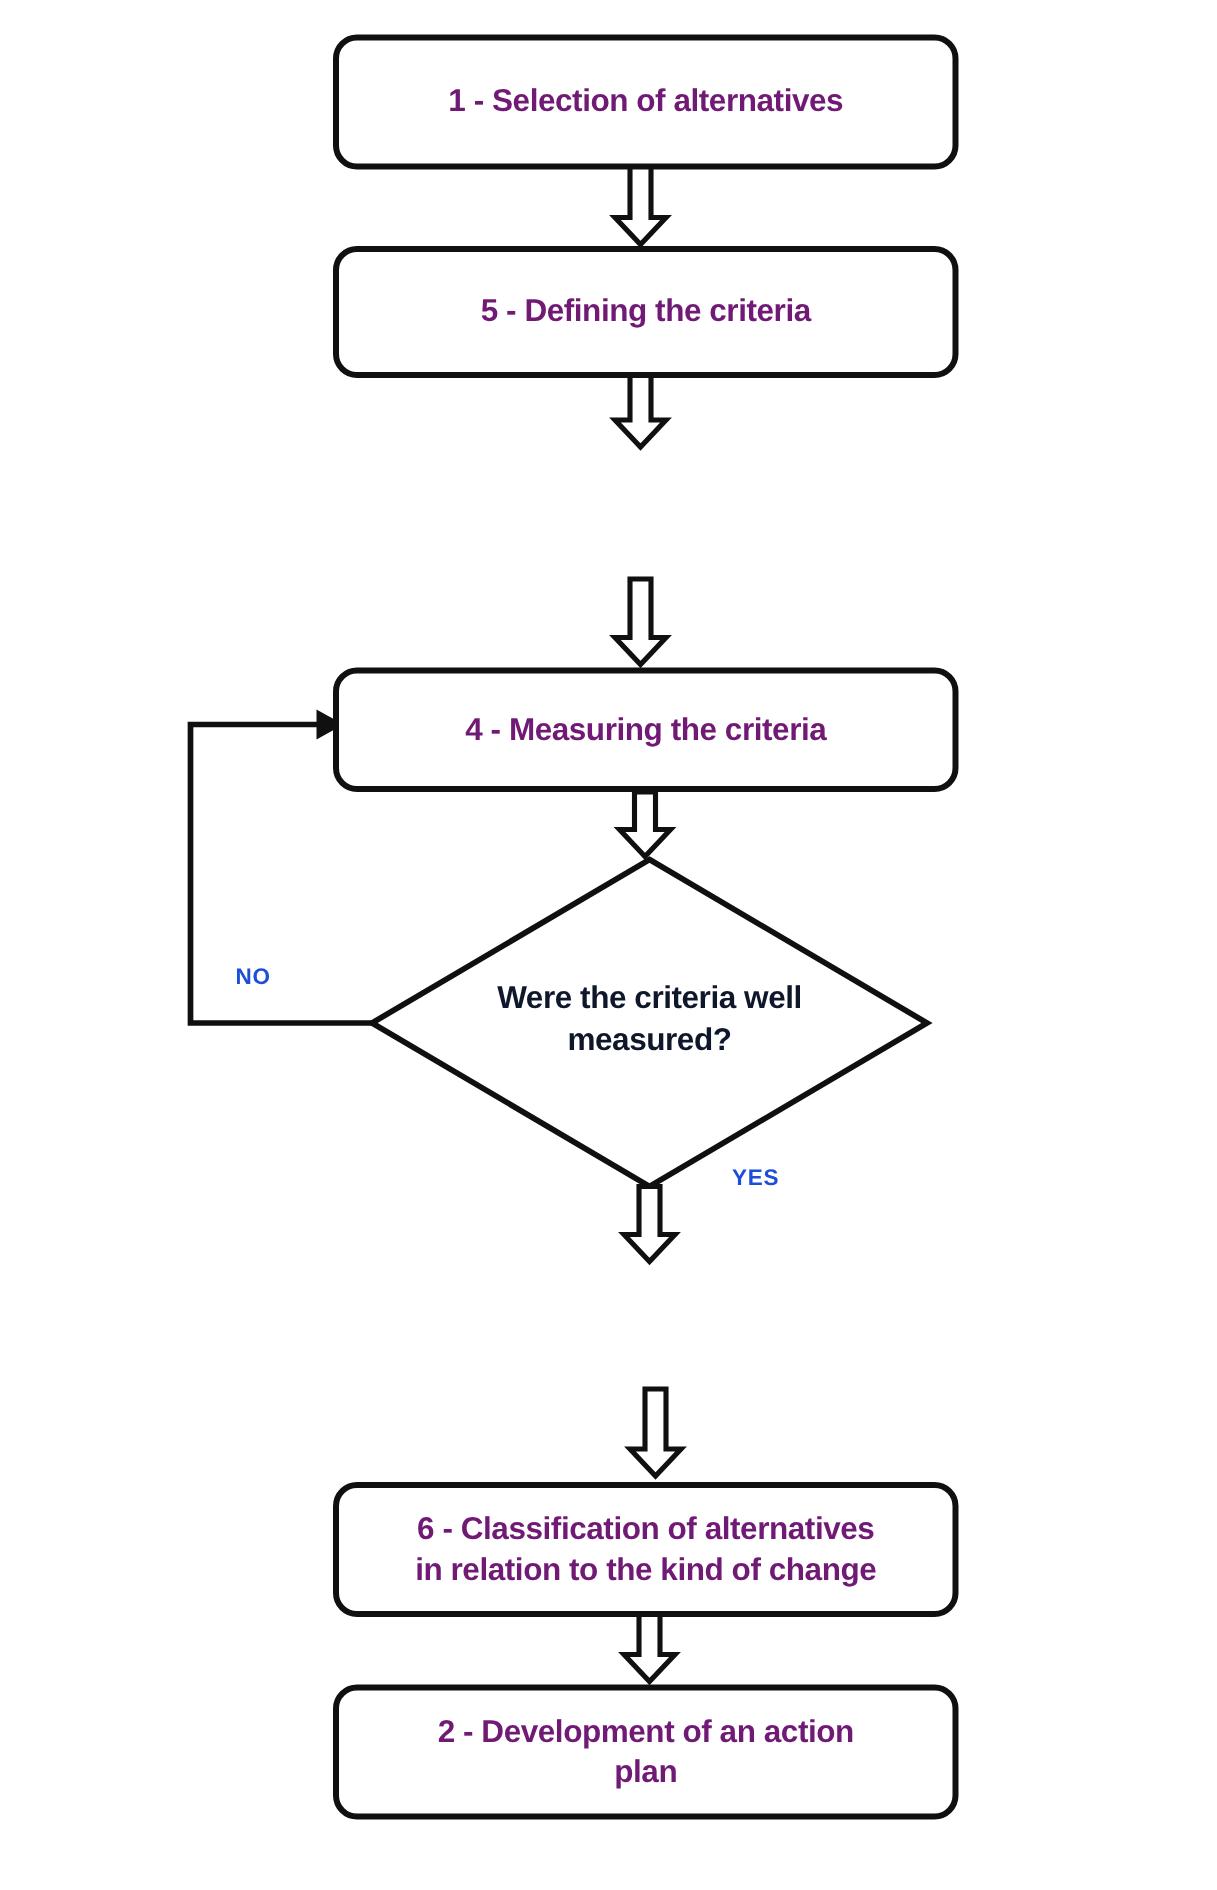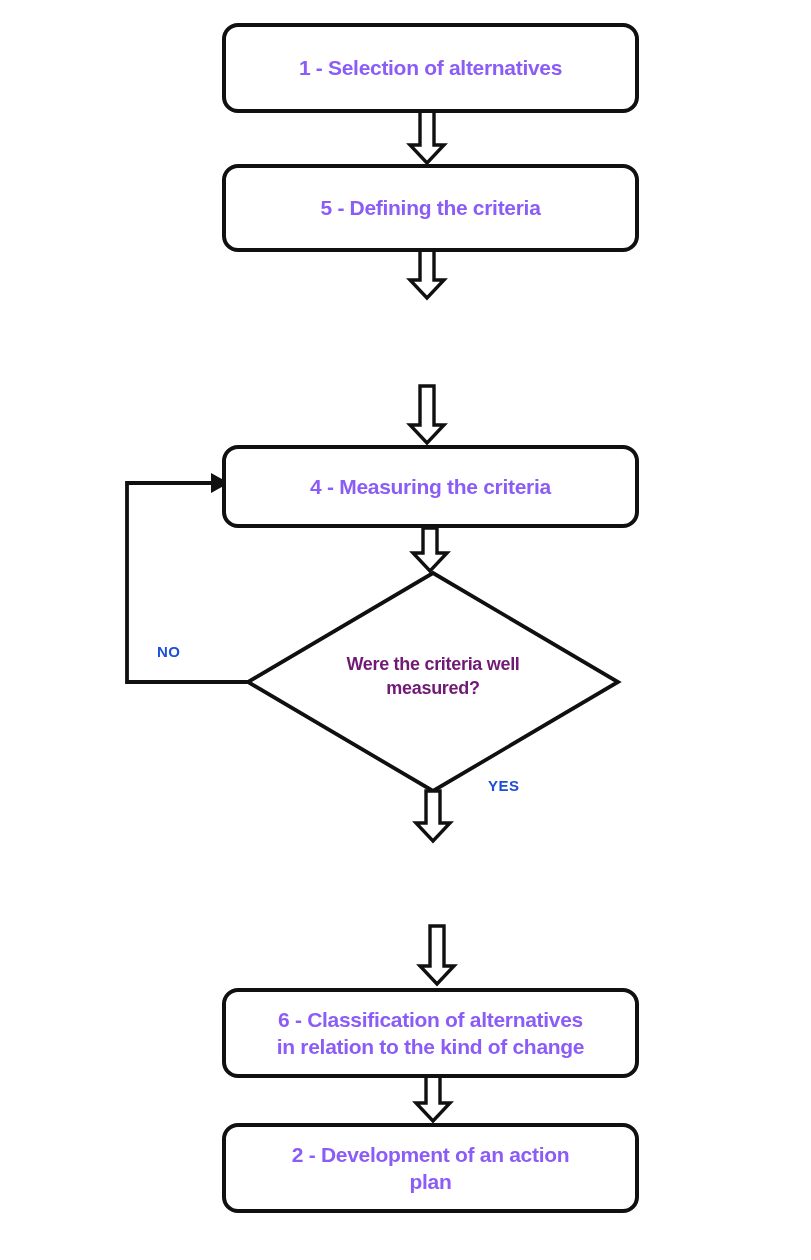--- a/index.html
+++ b/index.html
@@ -31,43 +31,43 @@
     border-radius: 16px;
     display: flex;
     align-items: center;
     justify-content: center;
     text-align: center;
     white-space: pre-line;
     font-size: 21px;
     font-weight: 700;
     letter-spacing: -0.3px;
     line-height: 1.3;
-    color: #8b5cf6;
+    color: #701a75;
     z-index: 2;
     padding: 0 8px;
   }
   .box-1 { top: 23px;   height: 90px; }
   .box-2 { top: 164px;  height: 88px; }
   .box-3 { top: 300px;  height: 90px; }
   .box-4 { top: 445px;  height: 83px; }
   .box-5 { top: 843px;  height: 87px; }
   .box-6 { top: 988px;  height: 90px; }
   .box-7 { top: 1123px; height: 90px; }
   .decision-text {
     position: absolute;
     left: 283px;
     top: 652px;
     width: 300px;
     text-align: center;
     white-space: pre-line;
-    font-size: 18px;
+    font-size: 21px;
     font-weight: 700;
     letter-spacing: -0.3px;
     line-height: 1.35;
-    color: #701a75;
+    color: #0f172a;
     z-index: 2;
   }
   .branch-label {
     position: absolute;
     font-size: 15px;
     font-weight: 700;
     letter-spacing: 0.5px;
     color: #1d4ed8;
     z-index: 2;
   }

